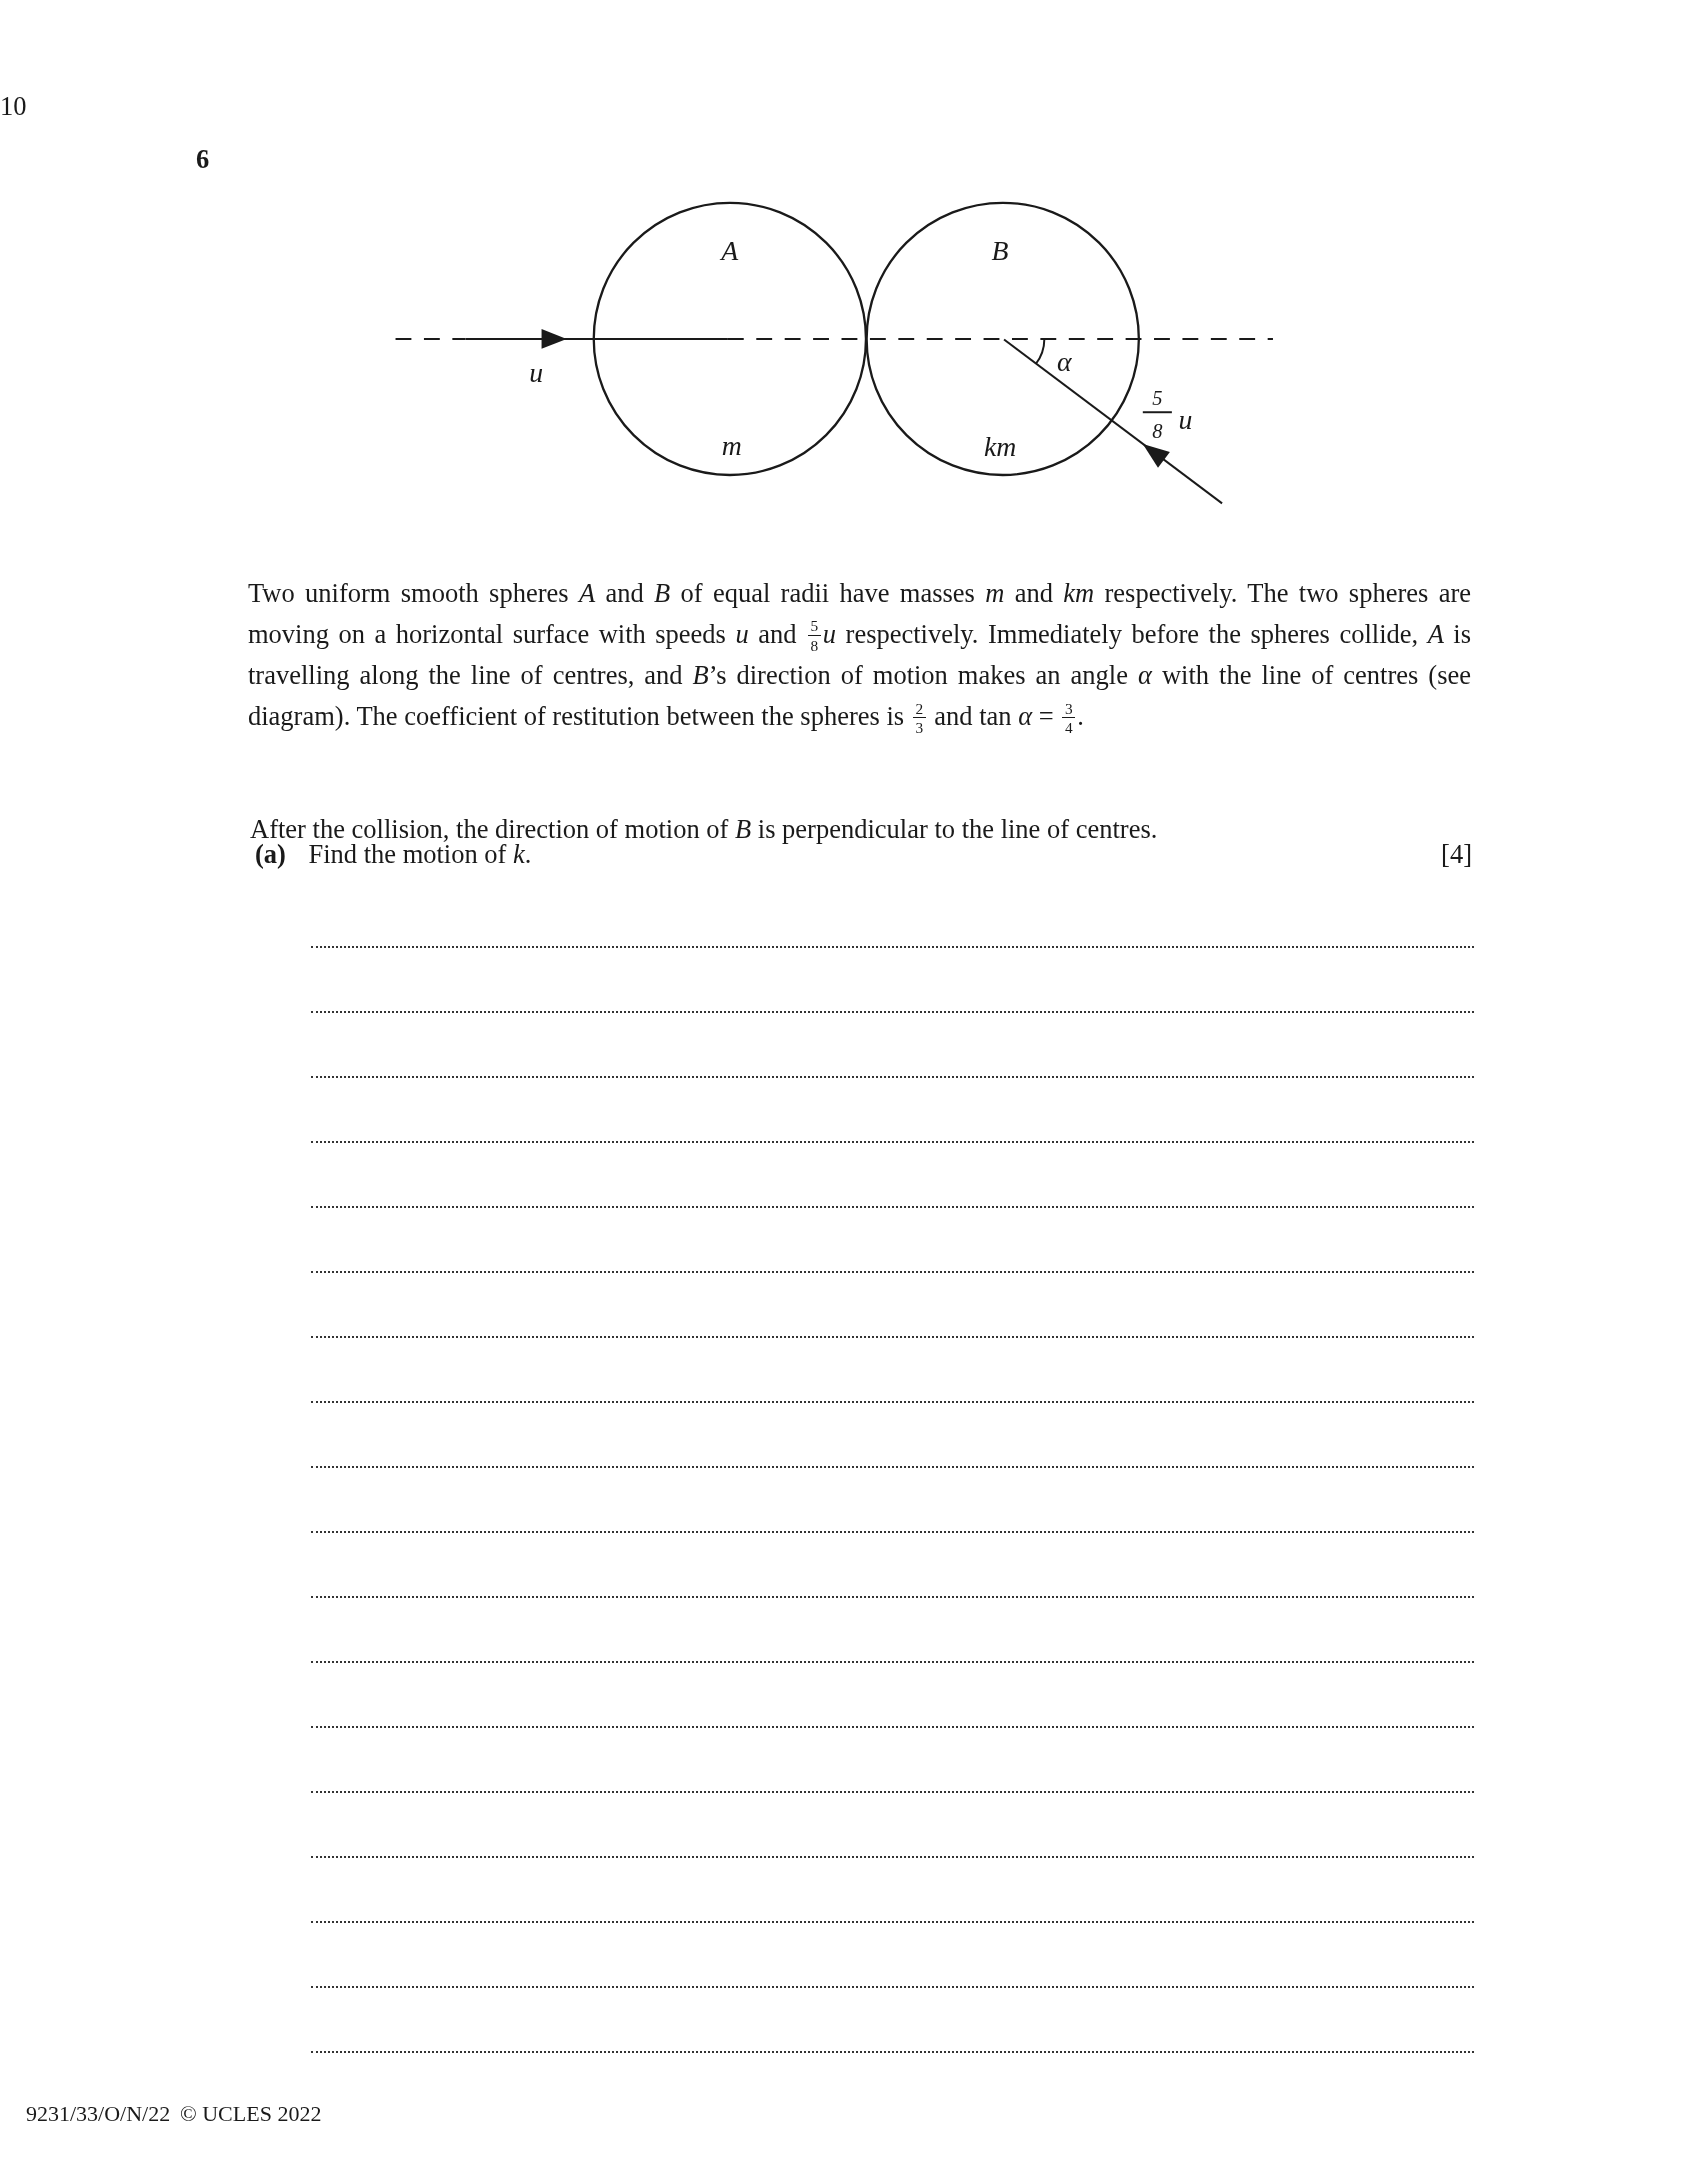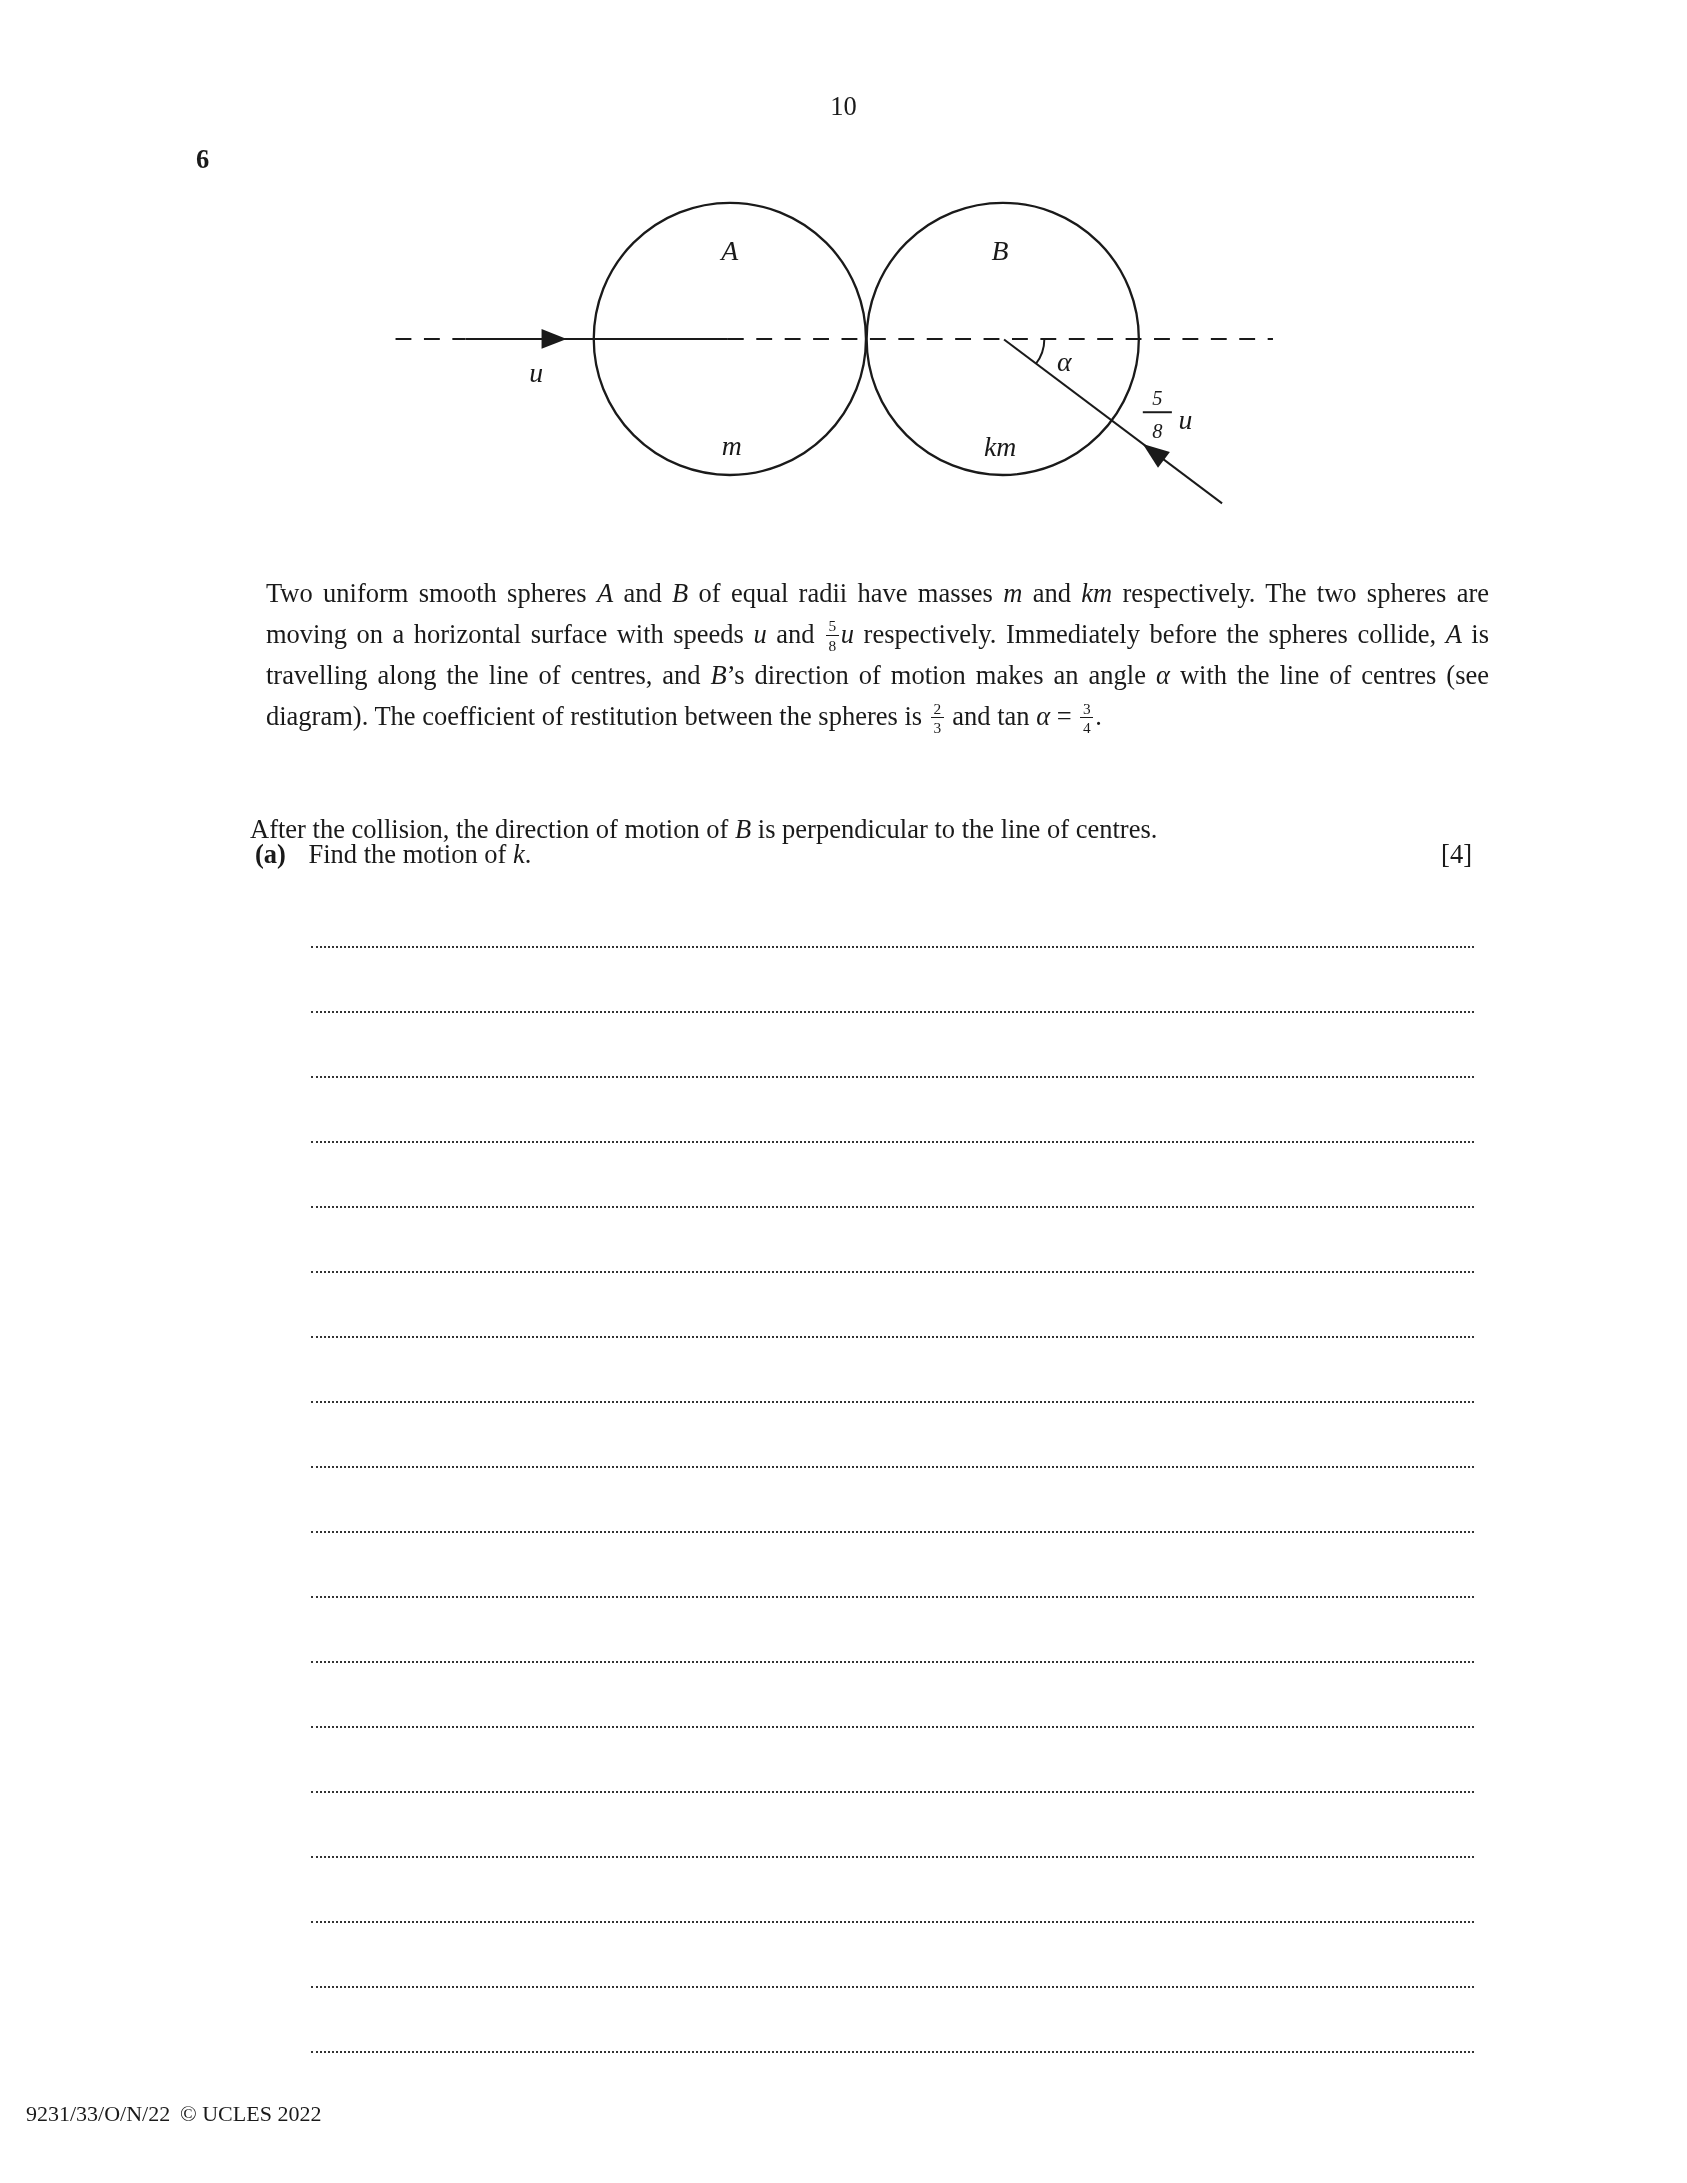--- a/index.html
+++ b/index.html
@@ -7,36 +7,35 @@
     position:relative;
     width:1687px; height:2183px;
     background:#ffffff;
     color:#1a1a1a;
     font-family:"Liberation Serif", serif;
     font-size:26.5px;
     overflow:hidden;
   }
   .pagenum {
     position:absolute; top:91px; left:0; width:100%;
-    text-align:center;
   }
   .qnum {
     position:absolute; top:144px; left:196px;
     font-weight:bold;
   }
   svg.diagram { position:absolute; top:179px; left:0; }
   svg .dash  { stroke:#1a1a1a; stroke-width:3;   stroke-dasharray:24 19; fill:none; }
   svg .solid { stroke:#1a1a1a; stroke-width:3;   fill:none; }
   svg circle { fill:none; stroke:#1a1a1a; stroke-width:3.5; }
   svg polygon { fill:#1a1a1a; stroke:none; }
   svg .dlabel { font-family:"Liberation Serif", serif; font-style:italic; font-size:42px; fill:#1a1a1a; }
   svg .dfrac  { font-family:"Liberation Serif", serif; font-style:italic; font-size:31px; fill:#1a1a1a; }
 
   .para1 {
-    position:absolute; top:546px; left:266px; width:1223px;
+    position:absolute; top:546px; left:248px; width:1223px;
     text-align:justify; line-height:1.55;
   }
   .para2 {
     position:absolute; top:782px; left:250px; width:1223px;
     line-height:1.55;
     font-family:Liberation Serif, serif;
   }
   .part-a {
     position:absolute; top:839px; left:255px; width:1217px;
     display:flex; align-items:baseline;

